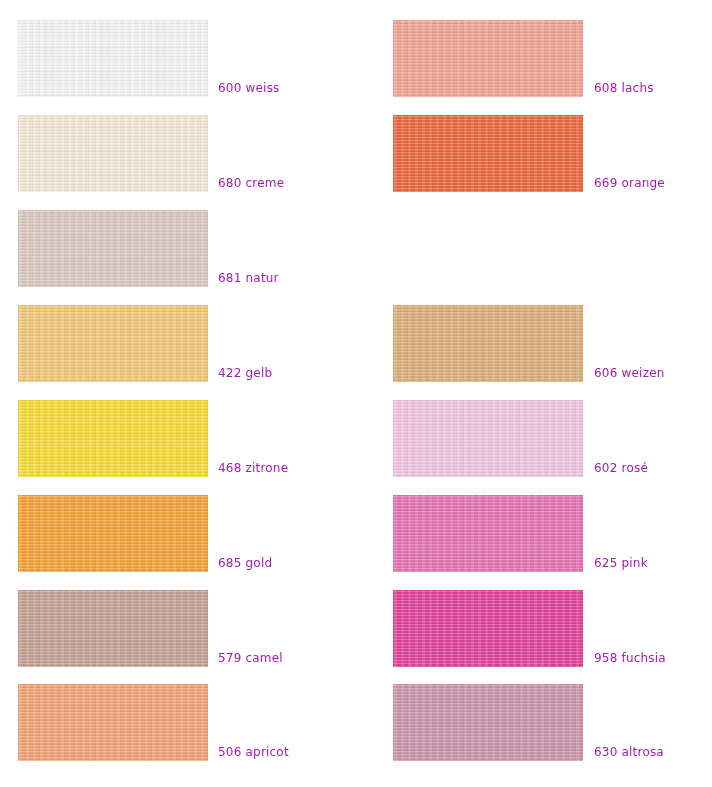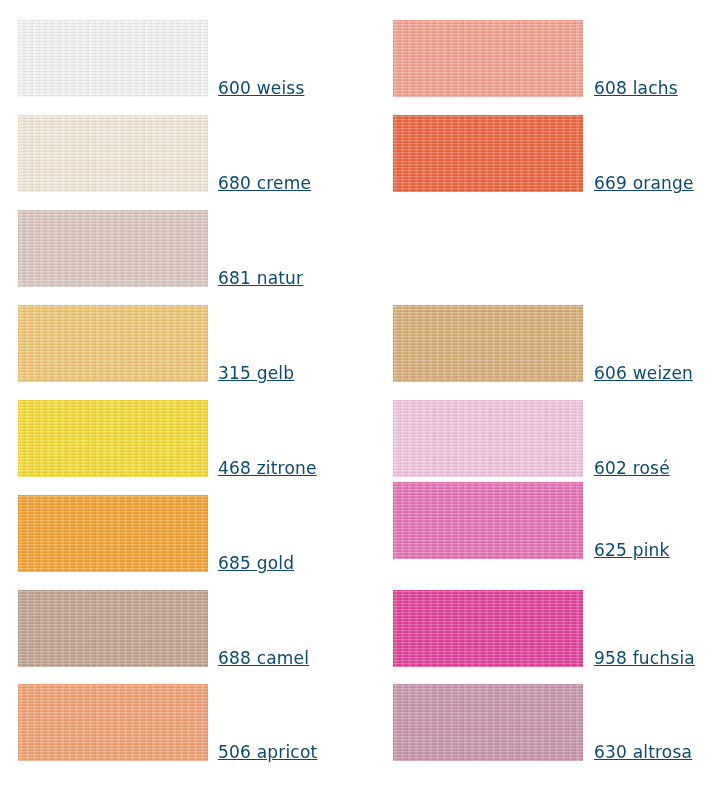--- a/index.html
+++ b/index.html
@@ -64,26 +64,25 @@
         rgba(0,0,0,0.02) 4px,
         rgba(0,0,0,0.02) 7px
       );
   }
   .column-left  .swatch-chip { left: 18px; }
   .column-right .swatch-chip { left: 37px; }
 
   .swatch-label {
     position: absolute;
     top: 58px;
-    font-size: 17px;
+    font-size: 12px;
     line-height: 20px;
-    color: #0c4a6e;
+    color: #a21caf;
     white-space: nowrap;
     letter-spacing: 0.2px;
-    text-decoration: underline;
   }
   .column-left  .swatch-label { left: 218px; }
   .column-right .swatch-label { left: 238px; }
 </style>
 </head>
 <body style="background: rgb(255, 255, 255);">
 
 <div id="swatch-chart">
 
   <div class="swatch-column column-left">
@@ -98,36 +97,36 @@
       <div class="swatch-label">680 creme</div>
     </div>
 
     <div class="swatch-row" style="top:210px">
       <div class="swatch-chip" style="background-color: rgb(219, 200, 192);"></div>
       <div class="swatch-label">681 natur</div>
     </div>
 
     <div class="swatch-row" style="top:305px">
       <div class="swatch-chip" style="background-color: rgb(240, 199, 120);"></div>
-      <div class="swatch-label">315 gelb</div>
+      <div class="swatch-label">422 gelb</div>
     </div>
 
     <div class="swatch-row" style="top:400px">
       <div class="swatch-chip" style="background-color: rgb(245, 219, 56);"></div>
       <div class="swatch-label">468 zitrone</div>
     </div>
 
     <div class="swatch-row" style="top:495px">
       <div class="swatch-chip" style="background-color: rgb(243, 162, 53);"></div>
       <div class="swatch-label">685 gold</div>
     </div>
 
     <div class="swatch-row" style="top:590px">
       <div class="swatch-chip" style="background-color: rgb(194, 163, 146);"></div>
-      <div class="swatch-label">688 camel</div>
+      <div class="swatch-label">579 camel</div>
     </div>
 
     <div class="swatch-row" style="top:684px">
       <div class="swatch-chip" style="background-color: rgb(240, 162, 119);"></div>
       <div class="swatch-label">506 apricot</div>
     </div>
 
   </div>
 
   <div class="swatch-column column-right">
@@ -146,21 +145,21 @@
     <div class="swatch-row" style="top:305px">
       <div class="swatch-chip" style="background-color: rgb(217, 174, 121);"></div>
       <div class="swatch-label">606 weizen</div>
     </div>
 
     <div class="swatch-row" style="top:400px">
       <div class="swatch-chip" style="background-color: rgb(240, 197, 224);"></div>
       <div class="swatch-label">602 rosé</div>
     </div>
 
-    <div class="swatch-row" style="top:482px">
+    <div class="swatch-row" style="top:495px">
       <div class="swatch-chip" style="background-color: rgb(228, 114, 180);"></div>
       <div class="swatch-label">625 pink</div>
     </div>
 
     <div class="swatch-row" style="top:590px">
       <div class="swatch-chip" style="background-color: rgb(225, 66, 154);"></div>
       <div class="swatch-label">958 fuchsia</div>
     </div>
 
     <div class="swatch-row" style="top:684px">

